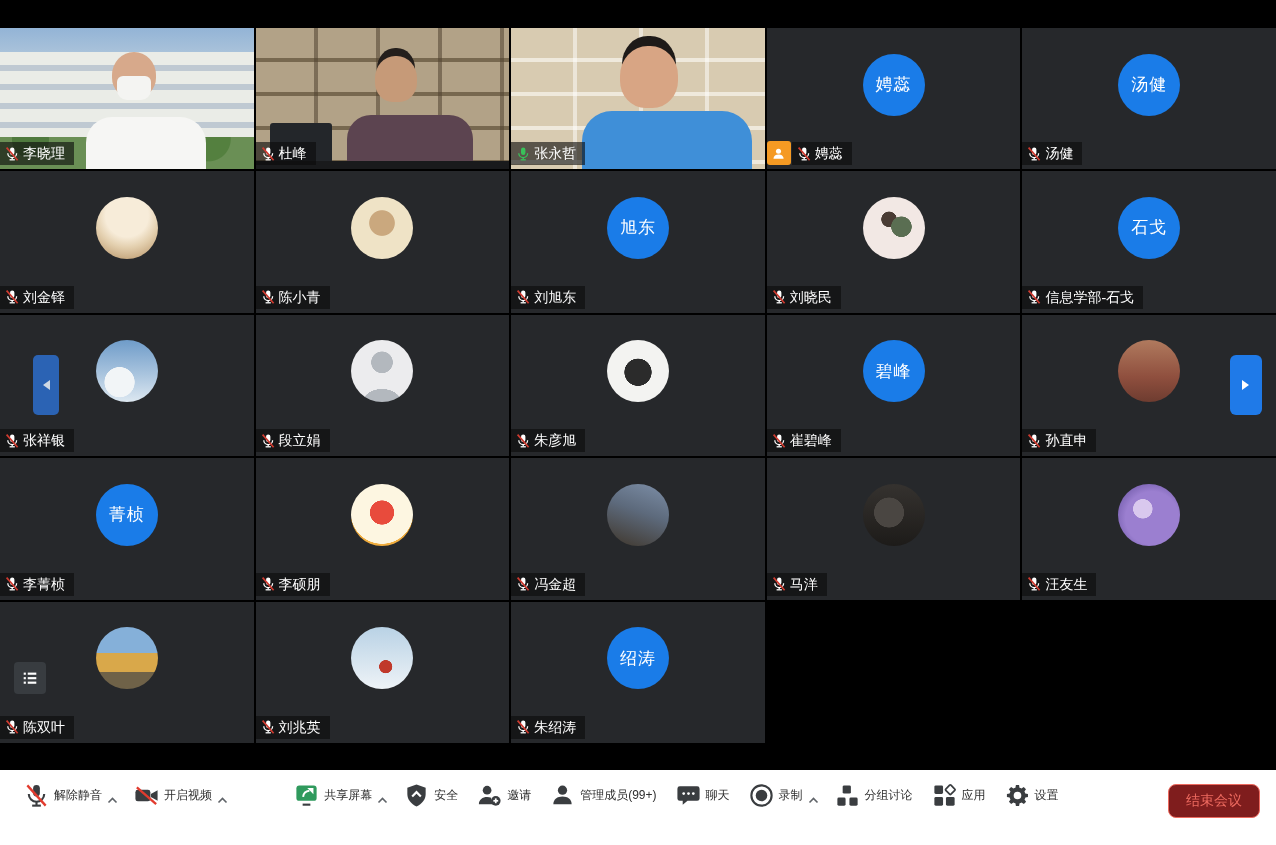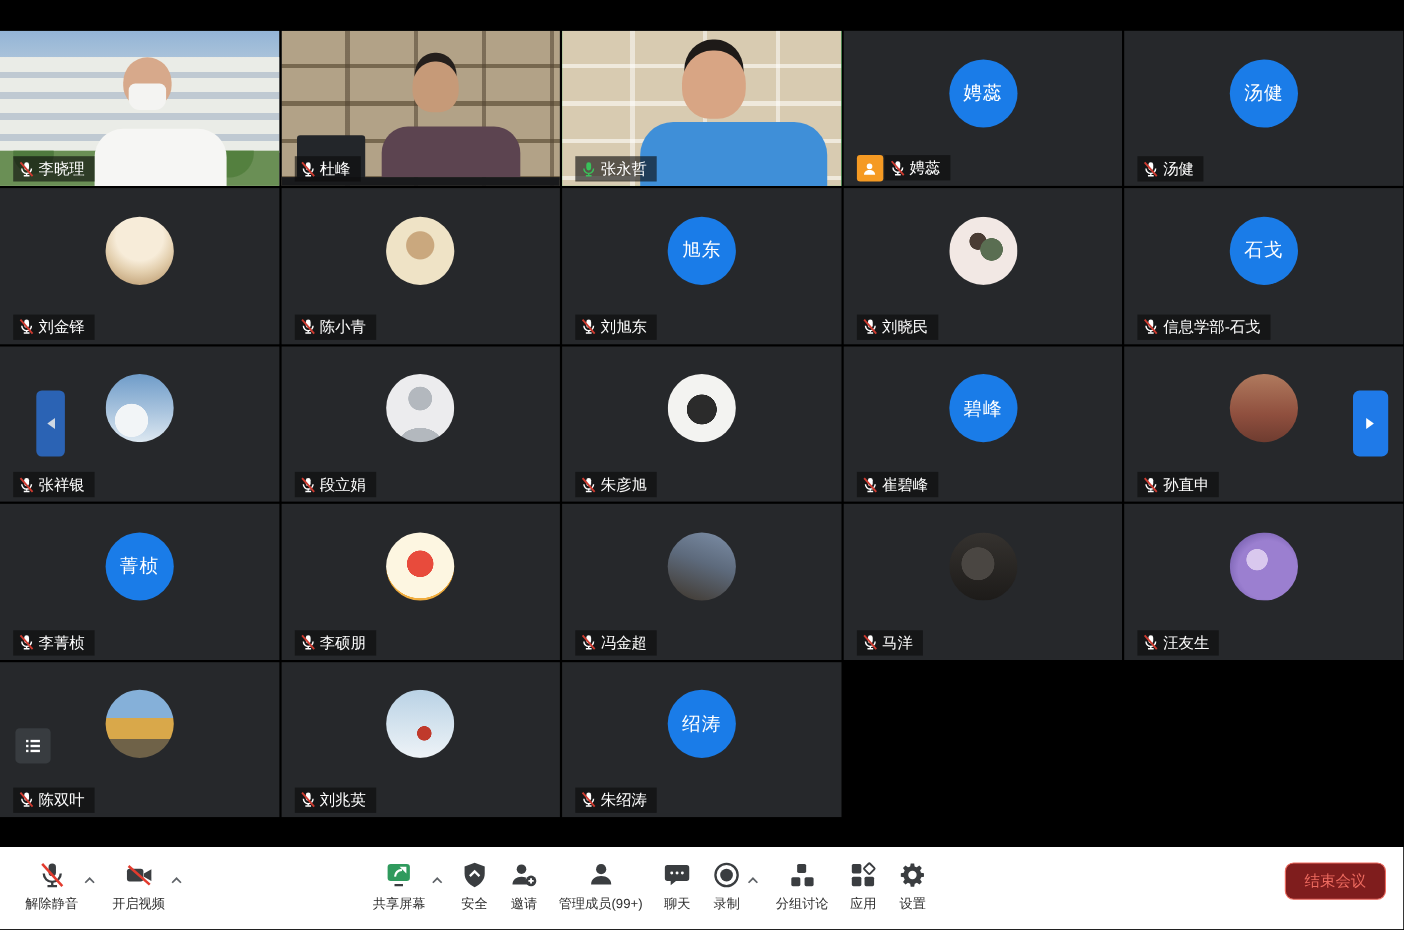--- a/index.html
+++ b/index.html
@@ -9,21 +9,21 @@
 
   .top-bar { position:absolute; left:0; top:0; width:1276px; height:28px; background:#000; }
 
   .grid { position:absolute; left:0; top:28px; width:1276px; height:715px;
           display:grid; grid-template-columns:repeat(5,1fr); grid-template-rows:repeat(5,1fr);
           gap:2px; background:#000; }
   .cell { position:relative; background:#26282b; overflow:hidden;padding-left:32px; }
   .cell.active { box-shadow:inset 0 0 0 2px #27c24a; }
 
   
-  .tag-row { position:absolute; left:12px; bottom:4px; display:flex; align-items:flex-start; z-index:5; }
+  .tag-row { position:absolute; left:0; bottom:4px; display:flex; align-items:flex-end; z-index:5;font-family:Liberation Serif, serif; }
   .name-tag { display:flex; align-items:center; gap:3px; background:rgba(12,12,12,.62);
               padding:2px 9px 2px 4px; color:#fff; font-size:14px; line-height:19px; white-space:nowrap; }
   .badge { width:24px; height:24px; margin-right:1px; background:#f59a23; border-radius:3px;
            display:flex; align-items:center; justify-content:center; }
 
   
   .avatar { position:absolute; left:50%; top:40%; transform:translate(-50%,-50%);
             width:62px; height:62px; border-radius:50%;
             display:flex; align-items:center; justify-content:center;
             color:#fff; font-size:17px; letter-spacing:1px; }
@@ -76,21 +76,21 @@
   .layout-btn { position:absolute; left:14px; top:662px; width:32px; height:32px; border:none; cursor:pointer;
                 background:rgba(58,62,66,.92); border-radius:4px; display:flex; align-items:center; justify-content:center; }
 
   .bottom-strip { position:absolute; left:0; top:743px; width:1276px; height:27px; background:#000; }
 
   
   .toolbar { position:absolute; left:0; top:770px; width:1276px; height:75px; background:#fff;
              display:flex; align-items:flex-start; }
   .tb-left { display:flex; align-items:flex-start; padding-left:14px; padding-top:11px; }
   .tb-center { display:flex; align-items:flex-start; margin:0 auto; padding-top:11px; }
-  .tb-item { display:flex; flex-direction:column; align-items:center; gap:4px;
+  .tb-item { display:flex; flex-direction:row; align-items:center; gap:4px;
              padding:0 9px; background:none; border:none; cursor:pointer; }
   .tb-icon { height:28px; display:flex; align-items:center; justify-content:center; }
   .tb-label { font-size:12px; color:#2e2e2e; white-space:nowrap; }
   .tb-chevron { background:none; border:none; cursor:pointer; padding:2px; margin:9px 4px 0 -6px; height:14px; }
   .end-btn { margin:14px 16px 0 auto; padding:7px 17px; background:#7f1d1d; color:#ed6a5f;
              border:1px solid #ed6a5f; border-radius:8px; font-size:14px; cursor:pointer;
              font-family:"Liberation Sans","DejaVu Sans",sans-serif; white-space:nowrap; }
 </style>
 </head>
 <body>

